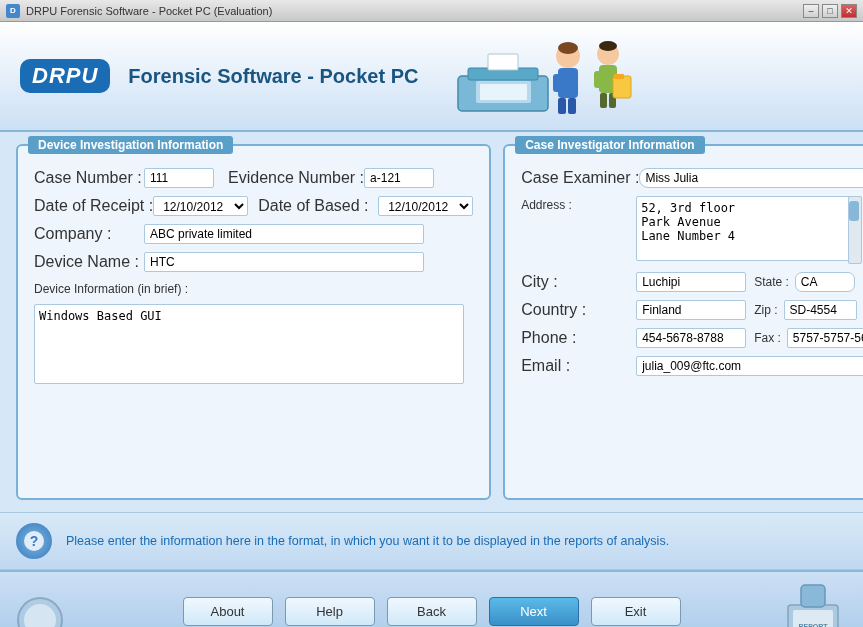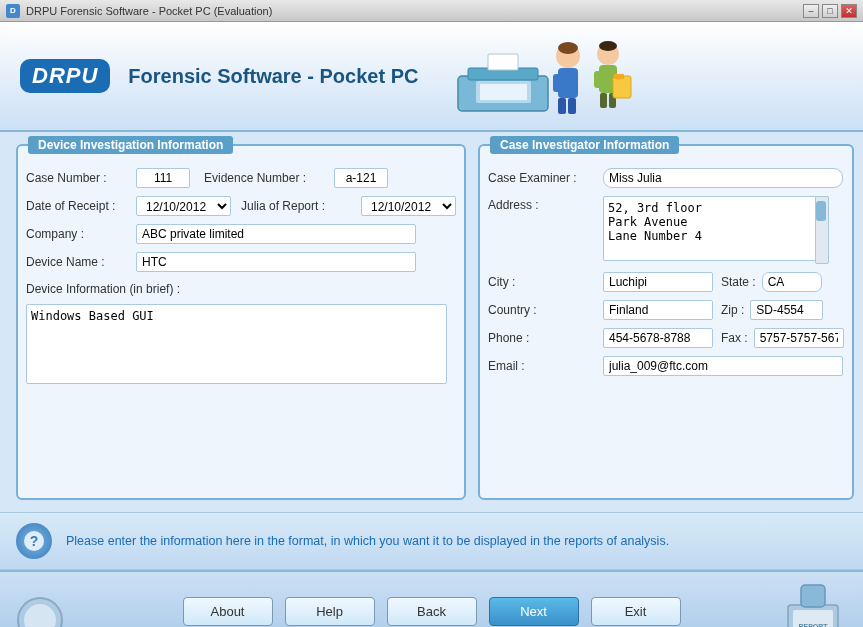--- a/index.html
+++ b/index.html
@@ -100,21 +100,21 @@
       padding: 12px 16px;
       height: 380px;
     }
 
     
     .panel {
       flex: 1;
       border: 2px solid #7ab0d8;
       border-radius: 6px;
       background: #eef5fc;
-      padding: 8px;
+      padding: 16px;
       position: relative;
     }
     .panel-title {
       position: absolute;
       top: -10px;
       left: 10px;
       background: #5a9fc8;
       color: white;
       font-weight: bold;
       font-size: 12px;
@@ -125,33 +125,32 @@
     .form-row {
       display: flex;
       align-items: center;
       margin-bottom: 8px;
       margin-top: 4px;
     }
     .form-label {
       color: #333;
       white-space: nowrap;
       min-width: 110px;
-      font-size: 12px;
+      font-size: 16px;
     }
     .form-input {
       background: white;
       border: 1px solid #aac8e0;
       padding: 2px 5px;
       font-size: 12px;
       height: 20px;
       border-radius: 2px;
     }
     .form-input-small {
-      width: 54px;
-      text-align: center;
+      width: 70px;
     }
 
     .date-select {
       background: white;
       border: 1px solid #aac8e0;
       padding: 2px 5px;
       font-size: 12px;
       height: 20px;
       border-radius: 2px;
       width: 95px;
@@ -345,21 +344,21 @@
       <span class="form-label" style="min-width:130px;">Evidence Number :</span>
       <input class="form-input form-input-small" type="text" value="a-121" style="">
     </div>
 
     <div class="form-row">
       <span class="form-label">Date of Receipt :</span>
       <select class="date-select">
         <option>12/10/2012</option>
       </select>
       <span style="width:10px;"></span>
-      <span class="form-label" style="min-width:120px;">Julia of Report :</span>
+      <span class="form-label" style="min-width:120px;">Date of Based :</span>
       <select class="date-select">
         <option>12/10/2012</option>
       </select>
     </div>
 
     <div class="form-row">
       <span class="form-label">Company :</span>
       <input class="form-input" style="width: 280px;" type="text" value="ABC private limited">
     </div>
 

